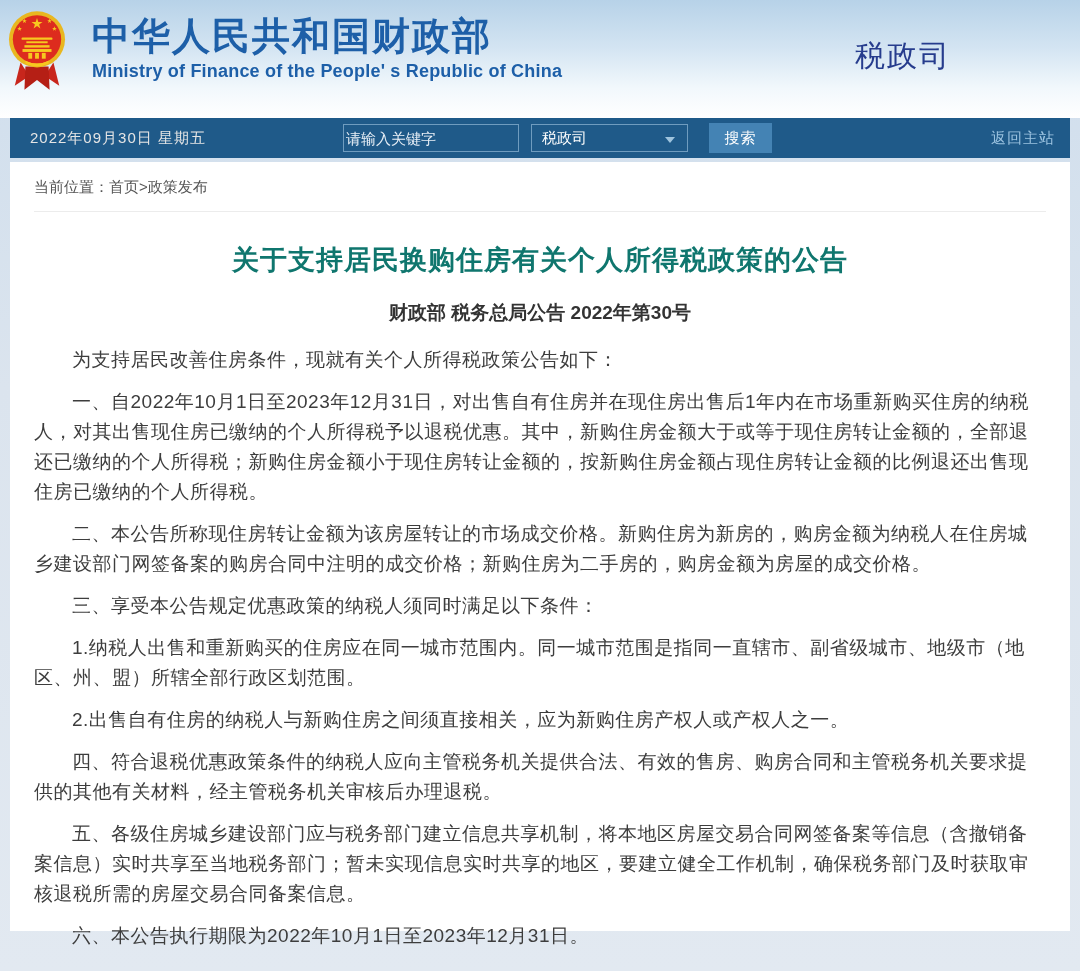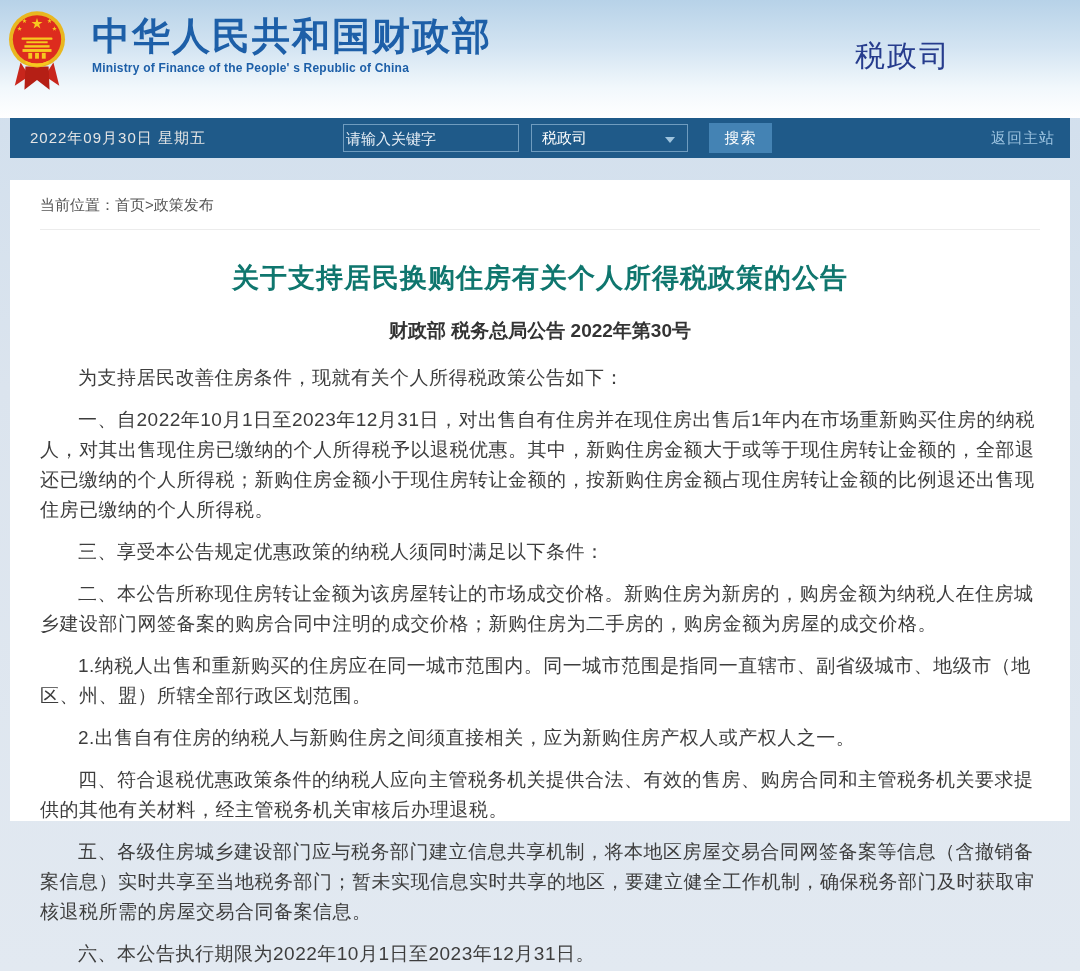--- a/index.html
+++ b/index.html
@@ -14,21 +14,21 @@
     height: 118px;
     background: linear-gradient(180deg, #b7d2e8 0%, #d3e4f2 40%, #f2f8fc 75%, #ffffff 100%);
     padding-left: 12px;
   }
   .emblem { position:absolute; left:8px; top:8px; width:58px; height:84px; }
   .site-names { position:absolute; left:92px; top:13px; color:#1d5fa8; }
   .site-name-cn {
     font-size:38px; font-weight:bold; letter-spacing:2px; line-height:46px;
     color:#1d5fa8;
   }
-  .site-name-en { font-size:12px; font-weight:bold; color:#1d5fa8; margin-top:2px; letter-spacing:0.2px; }
+  .site-name-en { font-size:18px; font-weight:bold; color:#1d5fa8; margin-top:2px; letter-spacing:0.2px; }
   .dept-name {
     position:absolute; left:855px; top:36px;
     font-size:30px; color:#263c8d; letter-spacing:2px;
   }
   
   .navbar {
     position:relative;
     margin:0 10px; height:40px;
     background:#1f5a89;
   }
@@ -57,24 +57,24 @@
     position:absolute; left:699px; top:5px; height:30px; width:63px;
     background:#4483b4; color:#ffffff; font-size:15px; border:none; cursor:pointer;
     font-family:"Liberation Sans","DejaVu Sans",sans-serif; letter-spacing:1px;
   }
   .home-link {
     position:absolute; right:15px; top:0; line-height:40px;
     color:#9cc3e0; font-size:15px; text-decoration:none; cursor:pointer; letter-spacing:1px;
   }
   
   .panel {
-    margin:22px 10px 0 10px;
+    margin:4px 10px 0 10px;
     background:#ffffff;
-    height:641px;
-    padding:0 30px;
+    height:769px;
+    padding:0 24px;
   }
   .breadcrumb {
     padding:16px 0 14px 0;
     font-size:15px; color:#555555;
     border-bottom:1px solid #ececec;
   }
   .breadcrumb a { color:#555555; text-decoration:none; cursor:pointer; }
   .article-title {
     margin-top:30px; text-align:center;
     font-size:27px; font-weight:bold; color:#0f766e; letter-spacing:1px;
@@ -143,21 +143,21 @@
 
 <div class="panel">
   <div class="breadcrumb">
     <span>当前位置：</span><a>首页</a><span>&gt;</span><a>政策发布</a>
   </div>
   <h1 class="article-title">关于支持居民换购住房有关个人所得税政策的公告</h1>
   <h2 class="article-subtitle">财政部 税务总局公告 2022年第30号</h2>
   <div class="article-body">
       <p>为支持居民改善住房条件，现就有关个人所得税政策公告如下：</p>
       <p>一、自2022年10月1日至2023年12月31日，对出售自有住房并在现住房出售后1年内在市场重新购买住房的纳税人，对其出售现住房已缴纳的个人所得税予以退税优惠。其中，新购住房金额大于或等于现住房转让金额的，全部退还已缴纳的个人所得税；新购住房金额小于现住房转让金额的，按新购住房金额占现住房转让金额的比例退还出售现住房已缴纳的个人所得税。</p>
+      <p>二、本公告所称现住房转让金额为该房屋转让的市场成交价格。新购住房为新房的，购房金额为纳税人在住房城乡建设部门网签备案的购房合同中注明的成交价格；新购住房为二手房的，购房金额为房屋的成交价格。</p>
       <p>三、享受本公告规定优惠政策的纳税人须同时满足以下条件：</p>
-      <p>二、本公告所称现住房转让金额为该房屋转让的市场成交价格。新购住房为新房的，购房金额为纳税人在住房城乡建设部门网签备案的购房合同中注明的成交价格；新购住房为二手房的，购房金额为房屋的成交价格。</p>
       <p>1.纳税人出售和重新购买的住房应在同一城市范围内。同一城市范围是指同一直辖市、副省级城市、地级市（地区、州、盟）所辖全部行政区划范围。</p>
       <p>2.出售自有住房的纳税人与新购住房之间须直接相关，应为新购住房产权人或产权人之一。</p>
       <p>四、符合退税优惠政策条件的纳税人应向主管税务机关提供合法、有效的售房、购房合同和主管税务机关要求提供的其他有关材料，经主管税务机关审核后办理退税。</p>
       <p>五、各级住房城乡建设部门应与税务部门建立信息共享机制，将本地区房屋交易合同网签备案等信息（含撤销备案信息）实时共享至当地税务部门；暂未实现信息实时共享的地区，要建立健全工作机制，确保税务部门及时获取审核退税所需的房屋交易合同备案信息。</p>
       <p>六、本公告执行期限为2022年10月1日至2023年12月31日。</p>
     </div>
 </div>
 
 </body></html>

